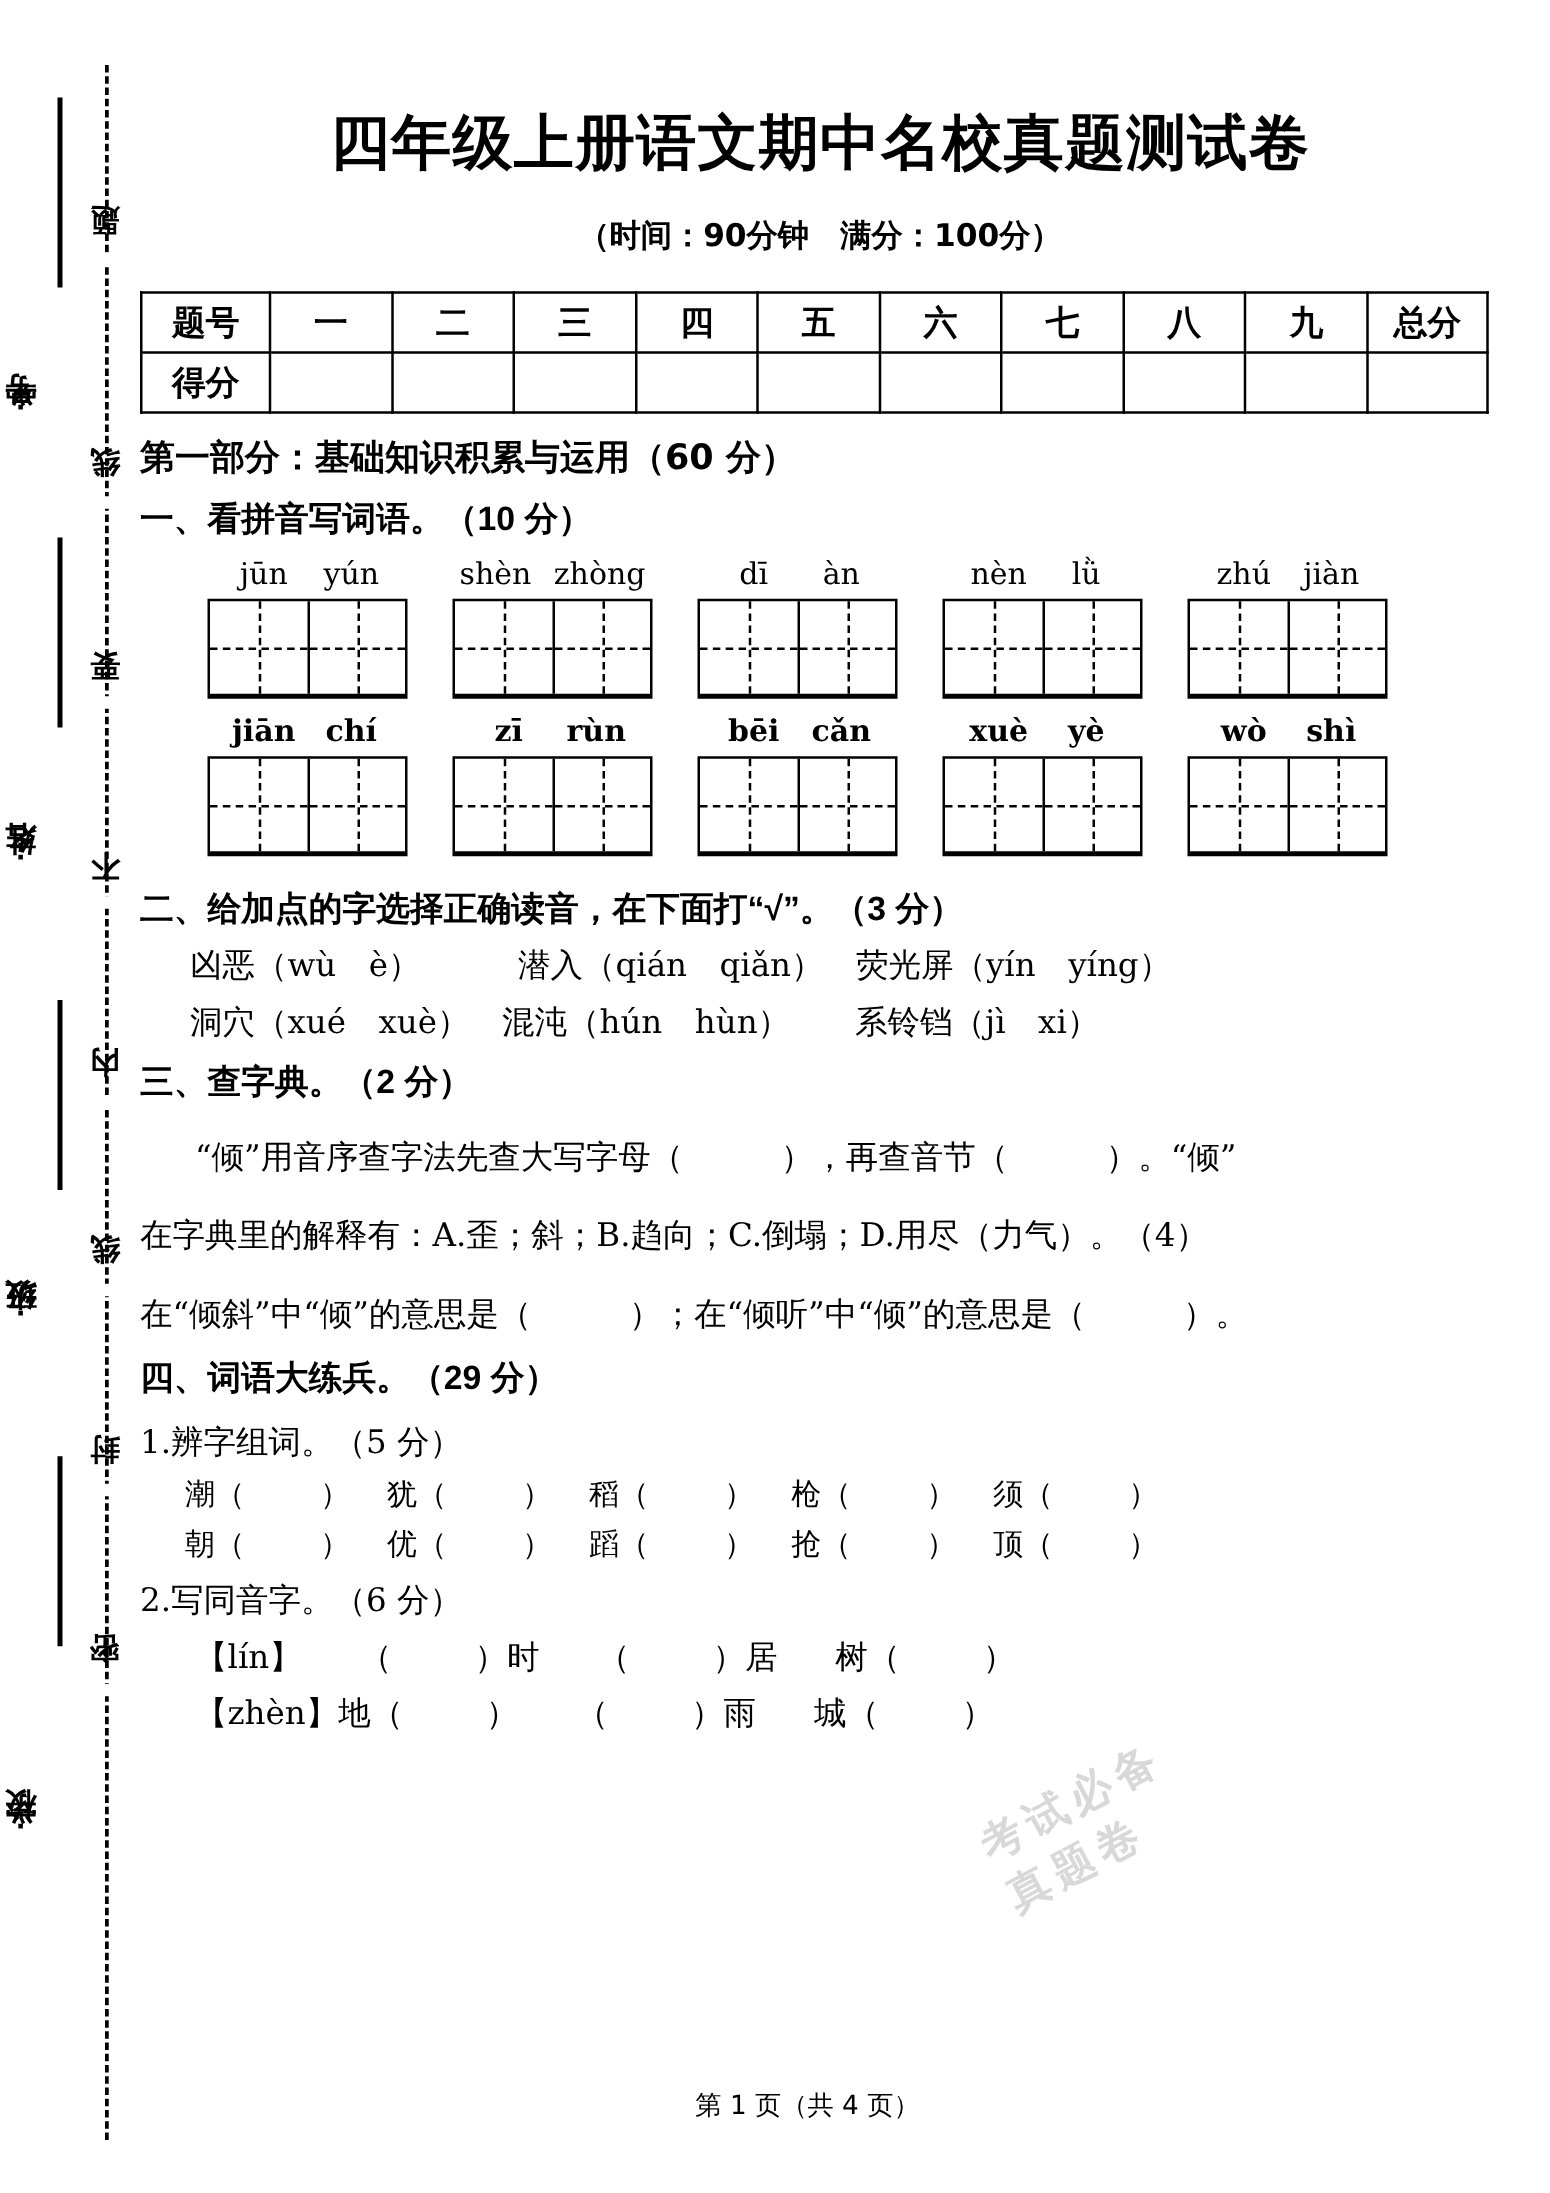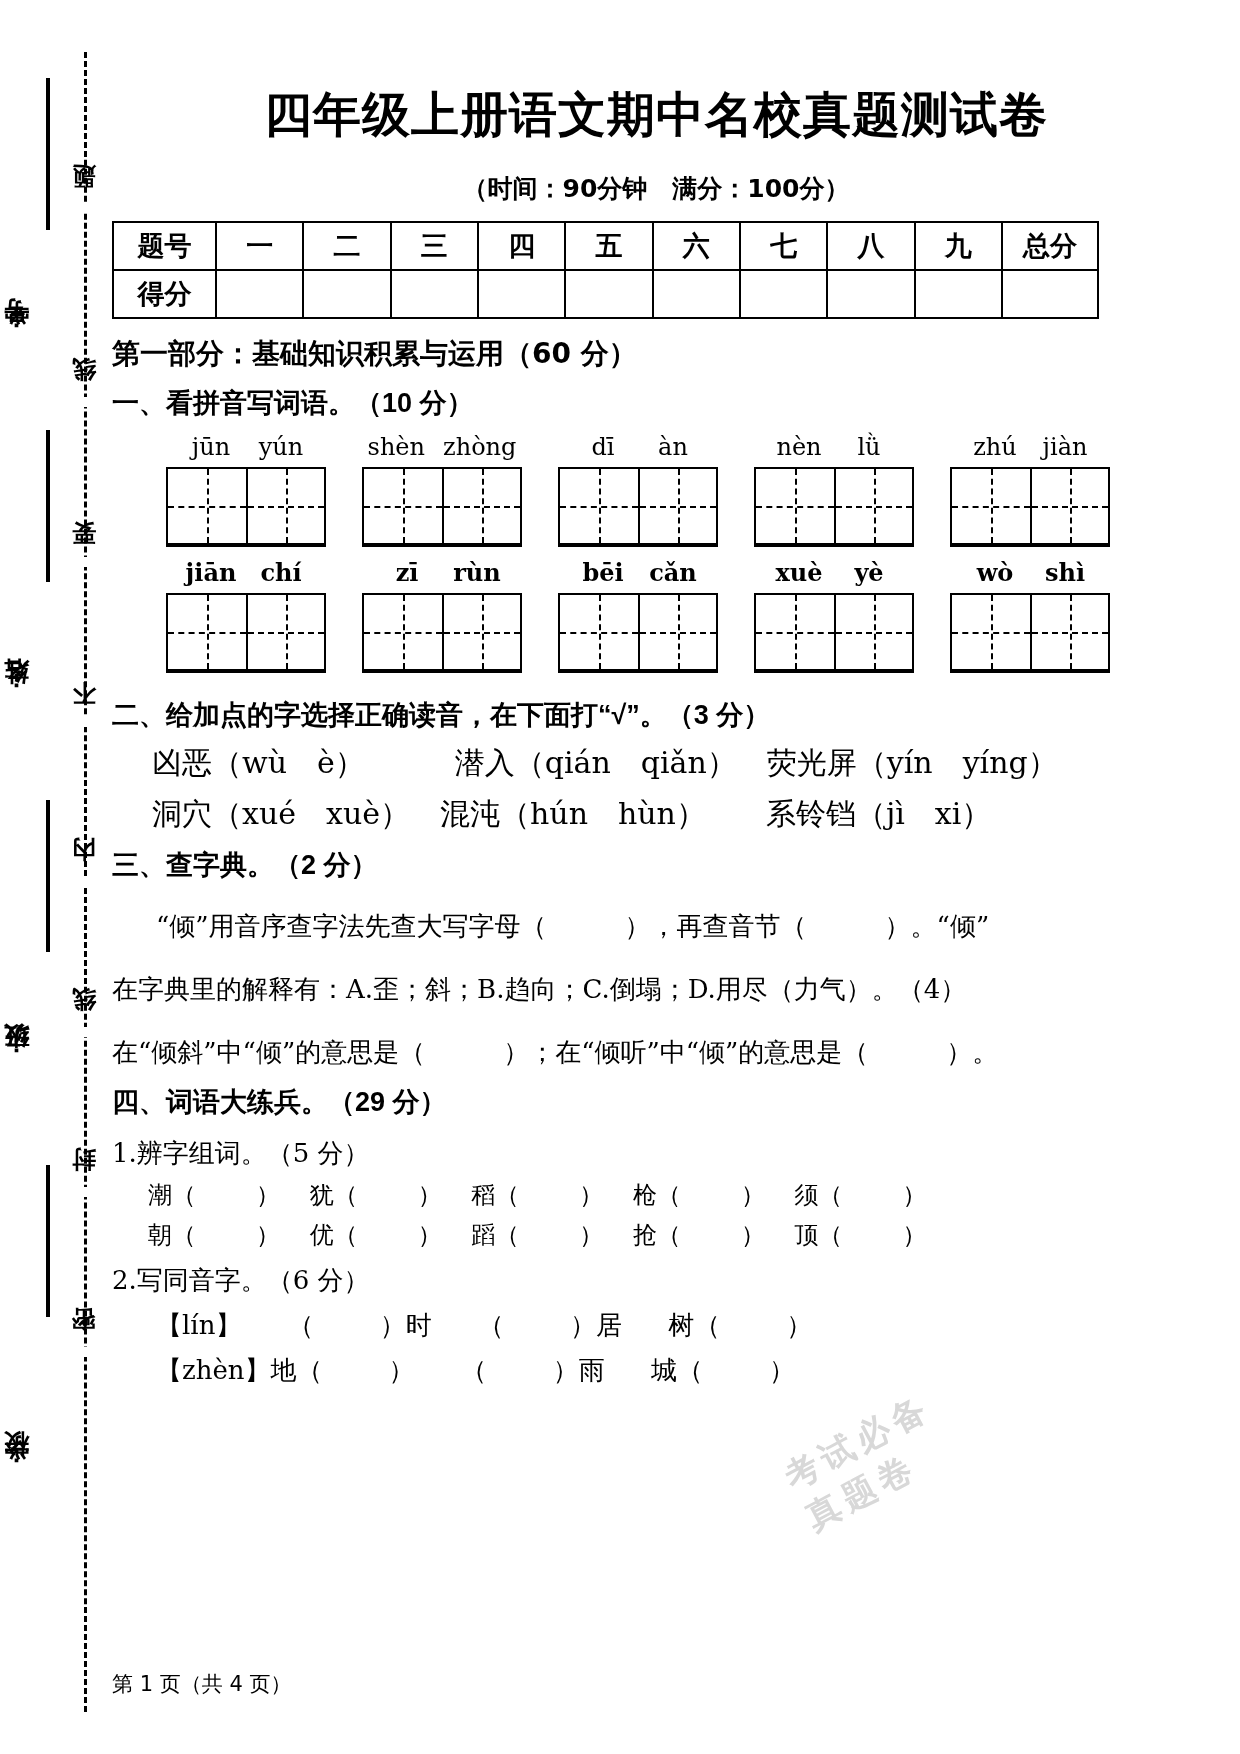--- a/index.html
+++ b/index.html
@@ -60,23 +60,23 @@
   }
   .paper-sub {
     margin-top: 28px; text-align: center;
     font-family: "DejaVu Sans", "Liberation Sans", sans-serif;
     font-weight: 700; font-size: 25px;
     padding-right: 40px;
   }
 
   
   table.score {
-    margin: 16px 0 0 0;
+    margin: 28px 0 0 0;
     border-collapse: collapse;
-    width: 987px;
+    width: 1079px;
     table-layout: fixed;
   }
   table.score td {
     border: 2px solid #000;
     height: 48px;
     text-align: center;
     vertical-align: middle;
     font-family: "DejaVu Sans", "Liberation Sans", sans-serif;
     font-weight: 700;
     font-size: 27px;
@@ -131,34 +131,34 @@
     content: ""; position: absolute; left: 50%; top: 0; bottom: 0;
     border-left: 2px dashed #000;
   }
   .tzg-sq::after {
     content: ""; position: absolute; top: 50%; left: 0; right: 0;
     border-top: 2px dashed #000;
   }
 
   .choice-line {
     margin-top: 10px; padding-left: 40px;
-    font-size: 30px; white-space: nowrap;
+    font-size: 26px; white-space: nowrap;
   }
 
   .pairs { padding-left: 36px; margin-top: 8px; font-size: 24px; }
   .pairs .itm { display: inline-block; margin-right: 22px; white-space: nowrap; }
   .pairs .blank { display: inline-block; width: 60px; }
 
   .homo { padding-left: 44px; margin-top: 10px; font-size: 26px; white-space: nowrap; }
   .homo .blank { display: inline-block; width: 66px; }
   .homo .sp { display: inline-block; width: 38px; }
 
   .footer {
     position: absolute; left: 0; right: 0; bottom: 56px;
-    font-size: 21px; padding-right: 60px;
+    text-align: center; font-size: 21px; padding-right: 60px;
     font-family: "DejaVu Sans", "Liberation Sans", sans-serif;
   }
 
   
   .watermark {
     position: absolute; right: 120px; bottom: 120px;
     width: 300px; height: 260px;
     color: #d8d8d8;
     font-family: "DejaVu Sans", "Liberation Sans", sans-serif;
     font-weight: 700; font-size: 34px;

